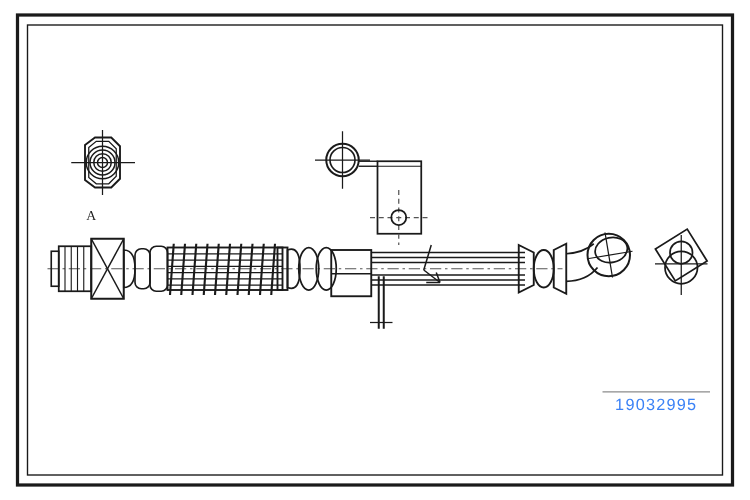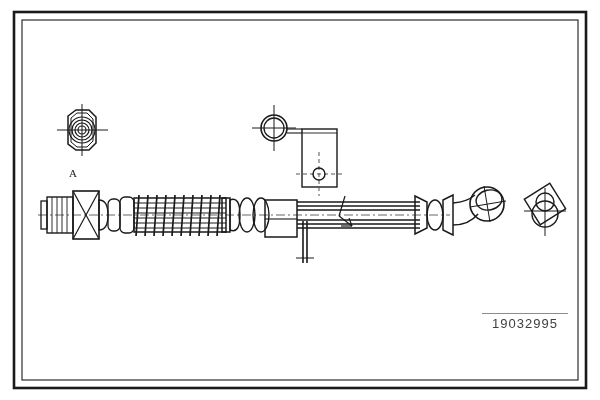--- a/index.html
+++ b/index.html
@@ -8,21 +8,21 @@
   #sheet{position:relative;width:600px;height:400px;background:#ffffff;}
   svg{display:block;}
   .logo-wrap{position:absolute;left:470px;top:305px;width:110px;height:62px;
              display:flex;flex-direction:column;align-items:center;justify-content:flex-start;}
   .logo-ellipse{position:relative;width:100px;height:28px;border:2px solid #1a1a1a;
                 border-radius:50%/50%;display:flex;align-items:center;justify-content:center;}
   .logo-text{font-family:"Liberation Sans",sans-serif;font-weight:bold;font-size:14.5px;
              letter-spacing:0.6px;color:#1a1a1a;line-height:1;}
   .partno-rule{width:86px;height:1px;background:#8c8c8c;margin-top:8px;}
   .partno{font-family:"Liberation Sans",sans-serif;font-size:13px;letter-spacing:1px;
-          color:#404040;margin-top:3px;line-height:1;}
+          color:#3b82f6;margin-top:3px;line-height:1;}
   .label-A{position:absolute;left:69px;top:168px;font-family:"Liberation Serif",serif;
            font-size:11px;color:#1a1a1a;line-height:1;}
 </style>
 </head>
 <body>
 
 <div id="sheet">
 
   <svg width="600" height="400" viewBox="0 0 600 400">
 

